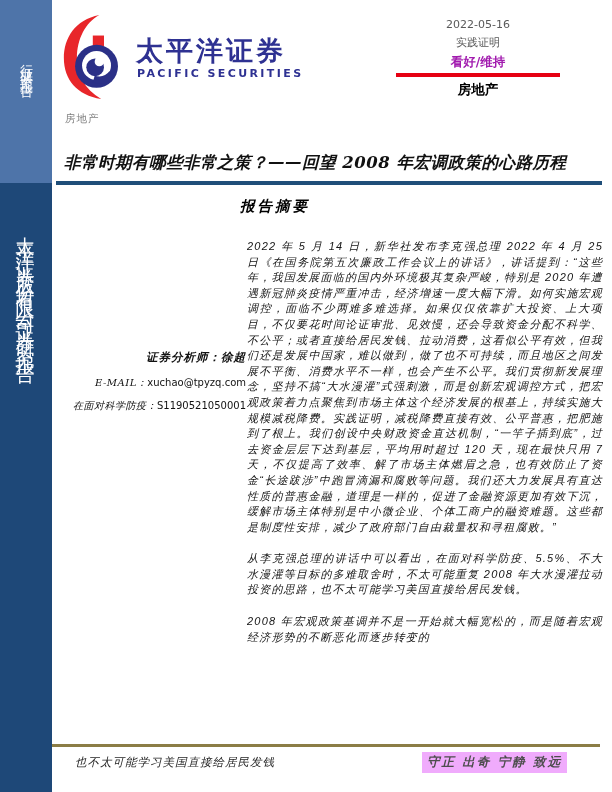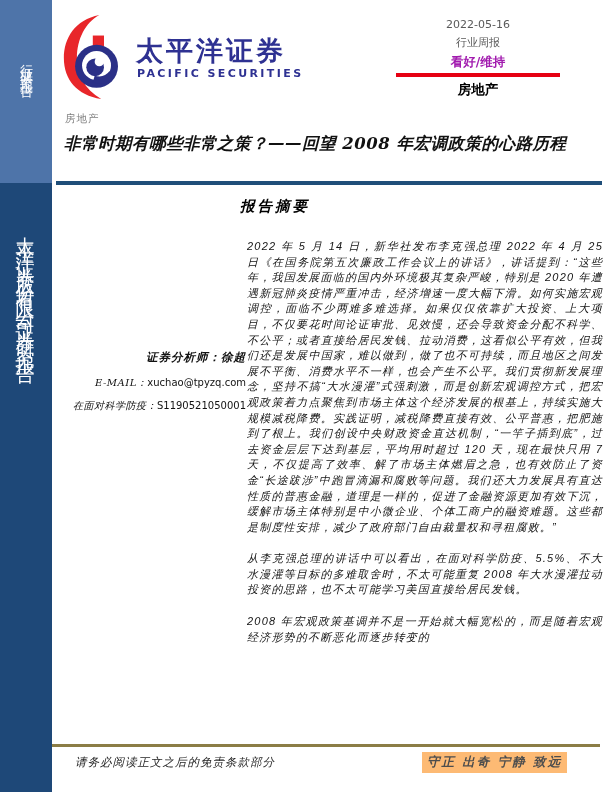--- a/index.html
+++ b/index.html
@@ -41,21 +41,21 @@
   .meta-divider { width:164px; height:4px; background:#E60012; margin:2px 0 3px auto; }
   .meta-industry { font-size:13.5px; font-weight:bold; color:#000000; line-height:18px; }
   .industry-small {
     position:absolute; left:65px; top:112px;
     font-size:10.5px; color:#7F7F7F; letter-spacing:1px;
     font-family:"DejaVu Serif", serif;
   }
 
   
   .report-title {
-    position:absolute; left:64px; top:133px; width:540px;
+    position:absolute; left:64px; top:152px; width:540px;
     font-family:"DejaVu Serif", serif; font-style:italic; font-weight:bold;
     font-size:16.5px; color:#111111; letter-spacing:0.5px;
   }
   .title-rule {
     position:absolute; left:56px; top:181px; width:546px; height:4px;
     background:#1F4E79;
   }
   .summary-heading {
     position:absolute; left:240px; top:197px;
     font-family:"DejaVu Serif", serif; font-style:italic;
@@ -87,21 +87,21 @@
     background:#8B7D46;
   }
   .footer-disclaimer {
     position:absolute; left:75px; top:755px;
     font-family:"DejaVu Serif", serif; font-style:italic;
     font-size:11.5px; color:#262626; letter-spacing:1px;
   }
   .footer-motto {
     position:absolute; right:45px; top:752px;
     font-family:"DejaVu Serif", serif; font-style:italic; font-weight:bold;
-    font-size:12.5px; color:#4D4D4D; background:#fdba74;
+    font-size:12.5px; color:#4D4D4D; background:#f0abfc;
     padding:2px 5px; letter-spacing:2px;
   }
 </style>
 </head>
 <body>
 
 <div class="page">
 
   <div class="sidebar-top">
     <span class="vtext vtext-top">行业研究报告</span>
@@ -117,21 +117,21 @@
     <circle cx="37" cy="55" r="15.5" fill="#ffffff"></circle>
     <circle cx="35.5" cy="57" r="9.5" fill="#2B3087"></circle>
     <circle cx="40" cy="51" r="5" fill="#ffffff"></circle>
     <path d="M35,66 Q45,69 51,61 L54,69 Q45,77 33,73 Z" fill="#2B3087"></path>
   </svg>
   <div class="logo-cn">太平洋证券</div>
   <div class="logo-en">PACIFIC SECURITIES</div>
 
   <div class="header-meta">
     <div class="meta-date">2022-05-16</div>
-    <div class="meta-type">行业周报</div>
+    <div class="meta-type">实践证明</div>
     <div class="meta-rating">看好/维持</div>
     <div class="meta-divider"></div>
     <div class="meta-industry">房地产</div>
   </div>
 
   <div class="industry-small">房地产</div>
 
   <div class="report-title">非常时期有哪些非常之策？——回望 2008 年宏调政策的心路历程</div>
   <div class="title-rule"></div>
   <div class="summary-heading">报告摘要</div>
@@ -148,16 +148,16 @@
     </div>
   </div>
 
   <div class="body-col">
     <p>2022 年 5 月 14 日，新华社发布李克强总理 2022 年 4 月 25 日《在国务院第五次廉政工作会议上的讲话》，讲话提到：“这些年，我国发展面临的国内外环境极其复杂严峻，特别是 2020 年遭遇新冠肺炎疫情严重冲击，经济增速一度大幅下滑。如何实施宏观调控，面临不少两难多难选择。如果仅仅依靠扩大投资、上大项目，不仅要花时间论证审批、见效慢，还会导致资金分配不科学、不公平；或者直接给居民发钱、拉动消费，这看似公平有效，但我们还是发展中国家，难以做到，做了也不可持续，而且地区之间发展不平衡、消费水平不一样，也会产生不公平。我们贯彻新发展理念，坚持不搞“大水漫灌”式强刺激，而是创新宏观调控方式，把宏观政策着力点聚焦到市场主体这个经济发展的根基上，持续实施大规模减税降费。实践证明，减税降费直接有效、公平普惠，把肥施到了根上。我们创设中央财政资金直达机制，“一竿子插到底”，过去资金层层下达到基层，平均用时超过 120 天，现在最快只用 7 天，不仅提高了效率、解了市场主体燃眉之急，也有效防止了资金“长途跋涉”中跑冒滴漏和腐败等问题。我们还大力发展具有直达性质的普惠金融，道理是一样的，促进了金融资源更加有效下沉，缓解市场主体特别是中小微企业、个体工商户的融资难题。这些都是制度性安排，减少了政府部门自由裁量权和寻租腐败。”</p>
     <p>从李克强总理的讲话中可以看出，在面对科学防疫、5.5%、不大水漫灌等目标的多难取舍时，不太可能重复 2008 年大水漫灌拉动投资的思路，也不太可能学习美国直接给居民发钱。</p>
     <p>2008 年宏观政策基调并不是一开始就大幅宽松的，而是随着宏观经济形势的不断恶化而逐步转变的</p>
   </div>
 
   <div class="footer-rule"></div>
-  <div class="footer-disclaimer">请务必阅读正文之后的免责条款部分</div>
+  <div class="footer-disclaimer">也不太可能学习美国直接给居民发钱</div>
   <div class="footer-motto">守正 出奇 宁静 致远</div>
 
 </div>
 
 </body></html>

